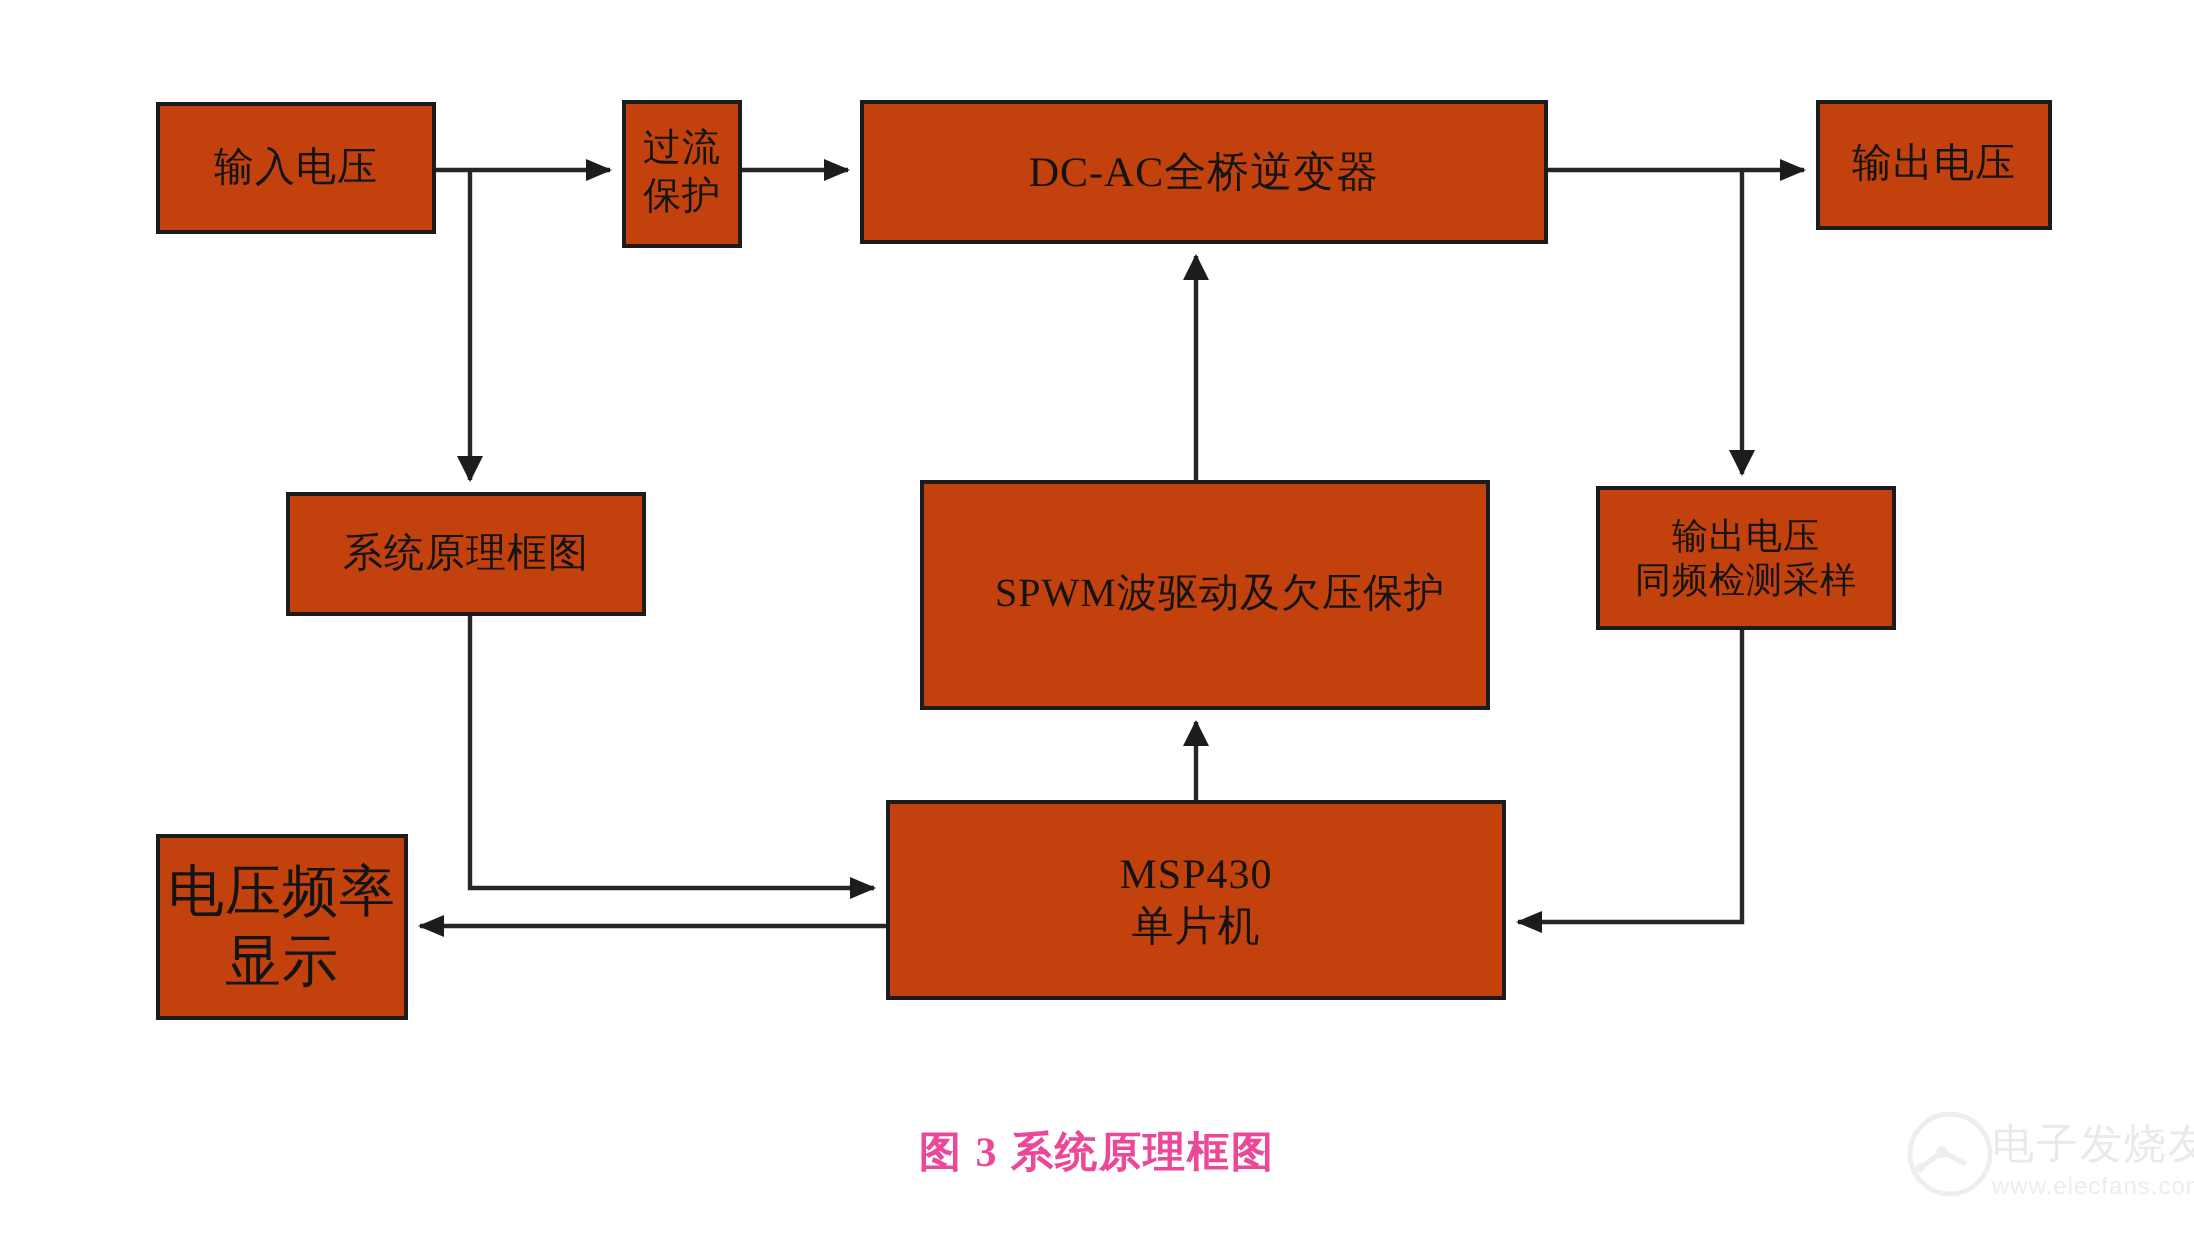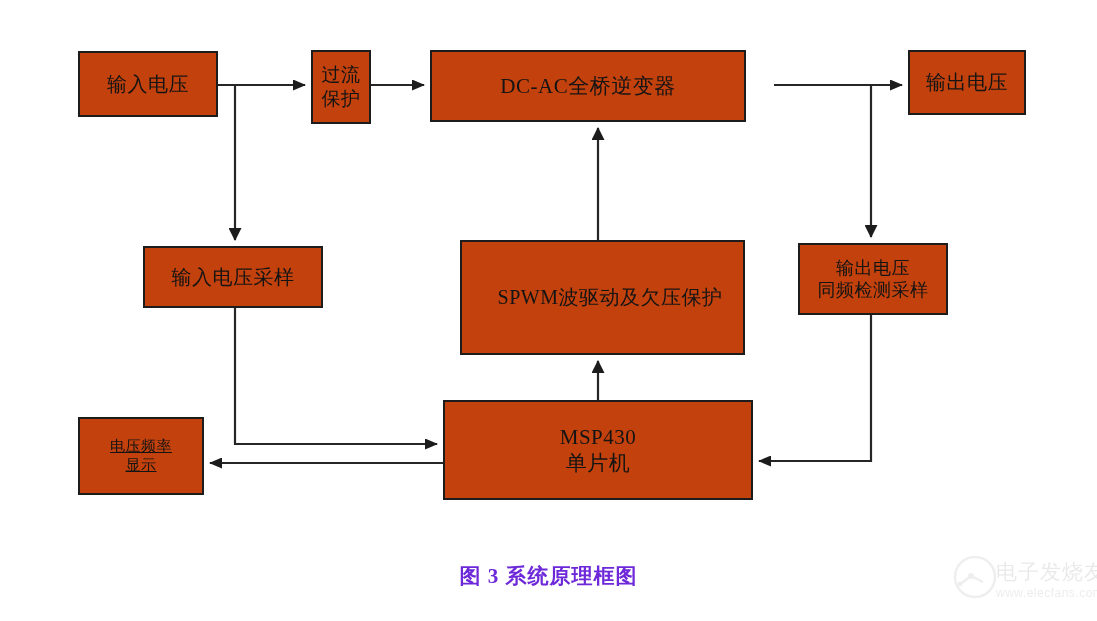--- a/index.html
+++ b/index.html
@@ -32,44 +32,44 @@
     line-height: 1.25;
     z-index: 3;
     letter-spacing: 0.5px;
   }
   .box .label {
     display: block;
     white-space: pre-line;
   }
   #b-input-voltage   { left: 78px;  top: 51px;  width: 140px; height: 66px;  font-size: 20px; }
   #b-overcurrent     { left: 311px; top: 50px;  width: 60px;  height: 74px;  font-size: 19px; }
-  #b-inverter        { left: 430px; top: 50px;  width: 316px; height: 72px;  font-size: 21px; }
+  #b-inverter        { left: 430px; top: 50px;  width: 344px; height: 72px;  font-size: 21px; }
   #b-output-voltage  { left: 908px; top: 50px;  width: 118px; height: 65px;  font-size: 20px; }
   #b-input-sampling  { left: 143px; top: 246px; width: 180px; height: 62px;  font-size: 20px; }
   #b-spwm            { left: 460px; top: 240px; width: 285px; height: 115px; font-size: 20px; padding-left: 15px; }
   #b-output-sampling { left: 798px; top: 243px; width: 150px; height: 72px;  font-size: 18px; }
-  #b-display         { left: 78px;  top: 417px; width: 126px; height: 78px;  font-size: 15px; text-decoration: underline; }
+  #b-display         { left: 78px;  top: 417px; width: 126px; height: 93px;  font-size: 28px; }
   #b-mcu             { left: 443px; top: 400px; width: 310px; height: 100px; font-size: 21px; }
 
   #wires {
     position: absolute;
     left: 0; top: 0;
     width: 1097px;
     height: 621px;
     z-index: 2;
   }
   #caption {
     position: absolute;
     left: 0;
     top: 562px;
     width: 1097px;
     text-align: center;
     font-size: 21px;
     font-weight: bold;
-    color: #6d28d9;
+    color: #ec4899;
     font-family: "Liberation Serif", "DejaVu Serif", serif;
     letter-spacing: 1px;
     z-index: 4;
   }
   #watermark {
     position: absolute;
     left: 952px;
     top: 548px;
     width: 145px;
     height: 70px;
@@ -159,21 +159,21 @@
 
   <div class="box" id="b-inverter">
     <span class="label">DC-AC全桥逆变器</span>
   </div>
 
   <div class="box" id="b-output-voltage">
     <span class="label">输出电压</span>
   </div>
 
   <div class="box" id="b-input-sampling">
-    <span class="label">输入电压采样</span>
+    <span class="label">系统原理框图</span>
   </div>
 
   <div class="box" id="b-spwm">
     <span class="label">SPWM波驱动及欠压保护</span>
   </div>
 
   <div class="box" id="b-output-sampling">
     <span class="label">输出电压
 同频检测采样</span>
   </div>

